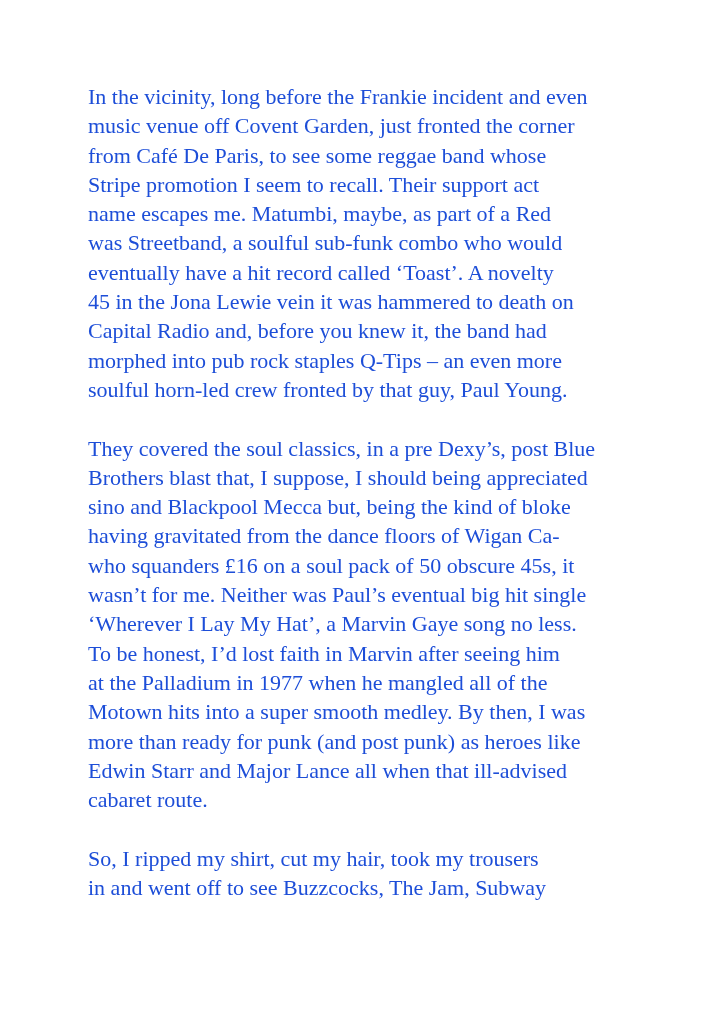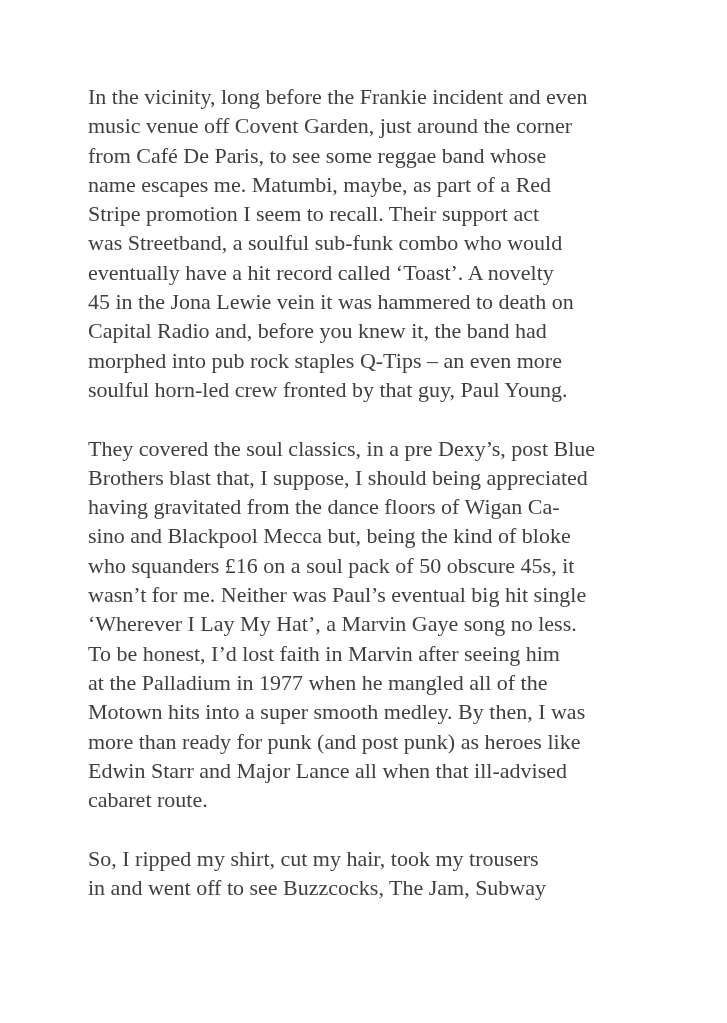--- a/index.html
+++ b/index.html
@@ -14,55 +14,55 @@
     overflow: hidden;
   }
   .book-page {
     position: absolute;
     left: 88px;
     top: 82px;
     width: 580px;
     font-family: "Liberation Serif", "DejaVu Serif", serif;
     font-size: 22px;
     line-height: 29.3px;
-    color: #404040;
+    color: #1d4ed8;
     -webkit-font-smoothing: antialiased;
   }
   .paragraph {
     margin: 0 0 29.3px 0;
   }
   .paragraph:last-child {
     margin-bottom: 0;
   }
   .line {
     white-space: nowrap;
   }
 </style>
 </head>
 <body>
 
 <div class="book-page">
   <div class="paragraph">
     <div class="line">In the vicinity, long before the Frankie incident and even</div>
-    <div class="line">music venue off Covent Garden, just around the corner</div>
+    <div class="line">music venue off Covent Garden, just fronted the corner</div>
     <div class="line">from Café De Paris, to see some reggae band whose</div>
+    <div class="line">Stripe promotion I seem to recall. Their support act</div>
     <div class="line">name escapes me. Matumbi, maybe, as part of a Red</div>
-    <div class="line">Stripe promotion I seem to recall. Their support act</div>
     <div class="line">was Streetband, a soulful sub-funk combo who would</div>
     <div class="line">eventually have a hit record called ‘Toast’. A novelty</div>
     <div class="line">45 in the Jona Lewie vein it was hammered to death on</div>
     <div class="line">Capital Radio and, before you knew it, the band had</div>
     <div class="line">morphed into pub rock staples Q-Tips – an even more</div>
     <div class="line">soulful horn-led crew fronted by that guy, Paul Young.</div>
   </div>
   <div class="paragraph">
     <div class="line">They covered the soul classics, in a pre Dexy’s, post Blue</div>
     <div class="line">Brothers blast that, I suppose, I should being appreciated</div>
+    <div class="line">sino and Blackpool Mecca but, being the kind of bloke</div>
     <div class="line">having gravitated from the dance floors of Wigan Ca-</div>
-    <div class="line">sino and Blackpool Mecca but, being the kind of bloke</div>
     <div class="line">who squanders £16 on a soul pack of 50 obscure 45s, it</div>
     <div class="line">wasn’t for me. Neither was Paul’s eventual big hit single</div>
     <div class="line">‘Wherever I Lay My Hat’, a Marvin Gaye song no less.</div>
     <div class="line">To be honest, I’d lost faith in Marvin after seeing him</div>
     <div class="line">at the Palladium in 1977 when he mangled all of the</div>
     <div class="line">Motown hits into a super smooth medley. By then, I was</div>
     <div class="line">more than ready for punk (and post punk) as heroes like</div>
     <div class="line">Edwin Starr and Major Lance all when that ill-advised</div>
     <div class="line">cabaret route.</div>
   </div>

